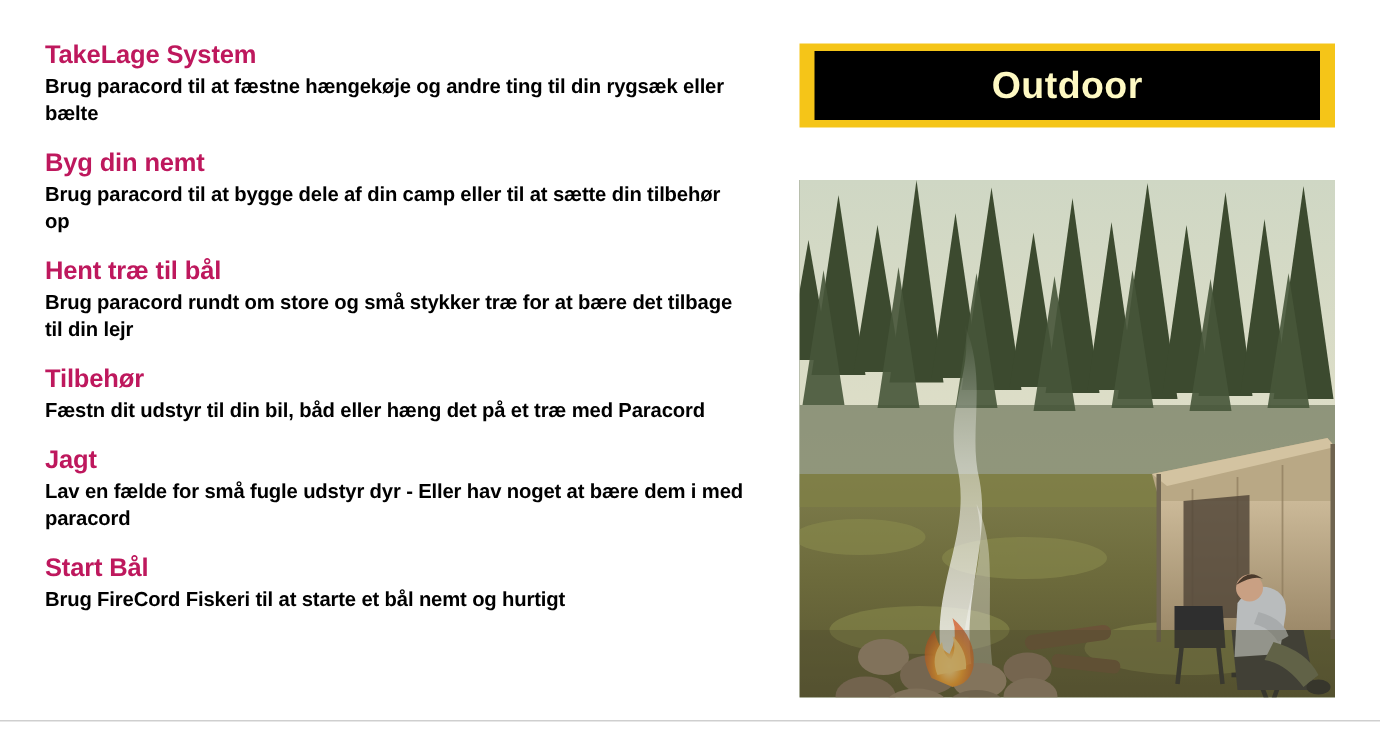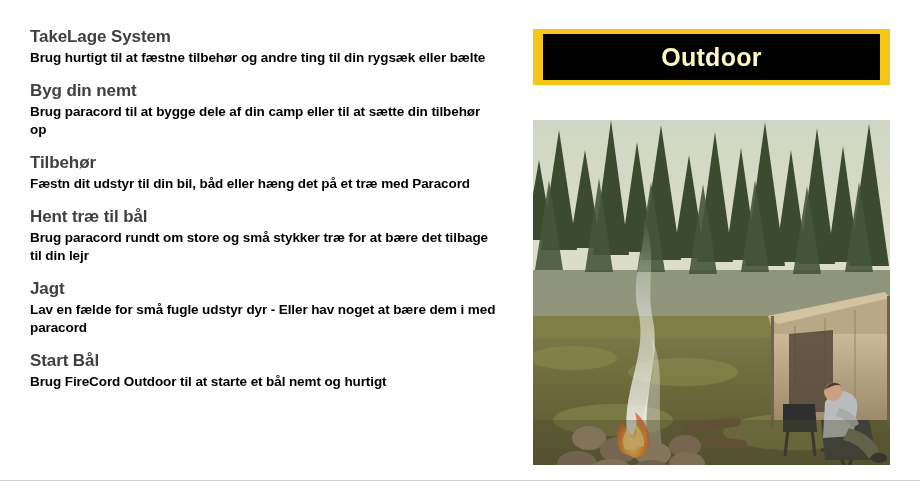--- a/index.html
+++ b/index.html
@@ -30,21 +30,21 @@
   }
   .feature {
     margin-bottom: 13px;
   }
   .feature:last-child {
     margin-bottom: 0;
   }
   .feature-title {
     font-size: 17px;
     font-weight: bold;
-    color: #404040;
+    color: #be185d;
     line-height: 1.25;
     margin: 0 0 2px 0;
     letter-spacing: -0.1px;
   }
   .feature-desc {
     font-size: 13.5px;
     font-weight: bold;
     color: #000000;
     line-height: 1.32;
     margin: 0;
@@ -110,47 +110,47 @@
 </style>
 </head>
 <body>
 
 <div id="page">
 
   <div id="left-col">
 
     <div class="feature">
       <div class="feature-title">TakeLage System</div>
-      <div class="feature-desc">Brug hurtigt til at fæstne tilbehør og andre ting til din rygsæk eller bælte</div>
+      <div class="feature-desc">Brug paracord til at fæstne hængekøje og andre ting til din rygsæk eller bælte</div>
     </div>
 
     <div class="feature">
       <div class="feature-title">Byg din nemt</div>
       <div class="feature-desc">Brug paracord til at bygge dele af din camp eller til at sætte din tilbehør op</div>
     </div>
 
     <div class="feature">
+      <div class="feature-title">Hent træ til bål</div>
+      <div class="feature-desc">Brug paracord rundt om store og små stykker træ for at bære det tilbage til din lejr</div>
+    </div>
+
+    <div class="feature">
       <div class="feature-title">Tilbehør</div>
       <div class="feature-desc">Fæstn dit udstyr til din bil, båd eller hæng det på et træ med Paracord</div>
     </div>
 
     <div class="feature">
-      <div class="feature-title">Hent træ til bål</div>
-      <div class="feature-desc">Brug paracord rundt om store og små stykker træ for at bære det tilbage til din lejr</div>
-    </div>
-
-    <div class="feature">
       <div class="feature-title">Jagt</div>
       <div class="feature-desc">Lav en fælde for små fugle udstyr dyr - Eller hav noget at bære dem i med paracord</div>
     </div>
 
 
     <div class="feature">
       <div class="feature-title">Start Bål</div>
-      <div class="feature-desc">Brug FireCord Outdoor til at starte et bål nemt og hurtigt</div>
+      <div class="feature-desc">Brug FireCord Fiskeri til at starte et bål nemt og hurtigt</div>
     </div>
 
   </div>
 
   <div id="right-col">
     <div id="banner">
       <div id="banner-inner">
         <span id="banner-text">Outdoor</span>
       </div>
     </div>

